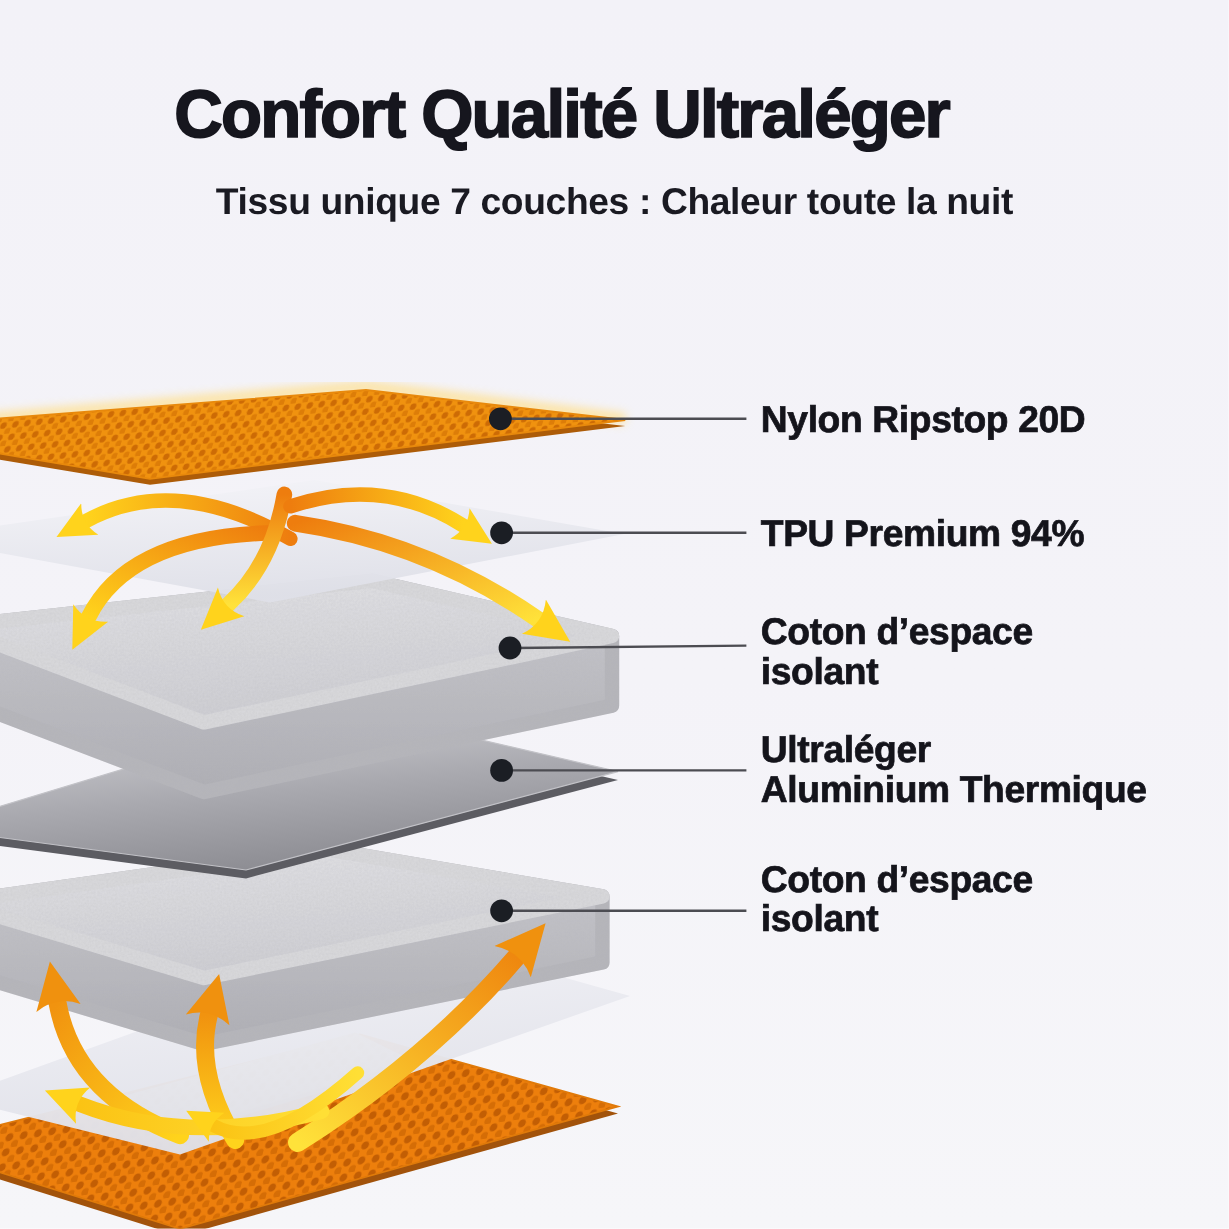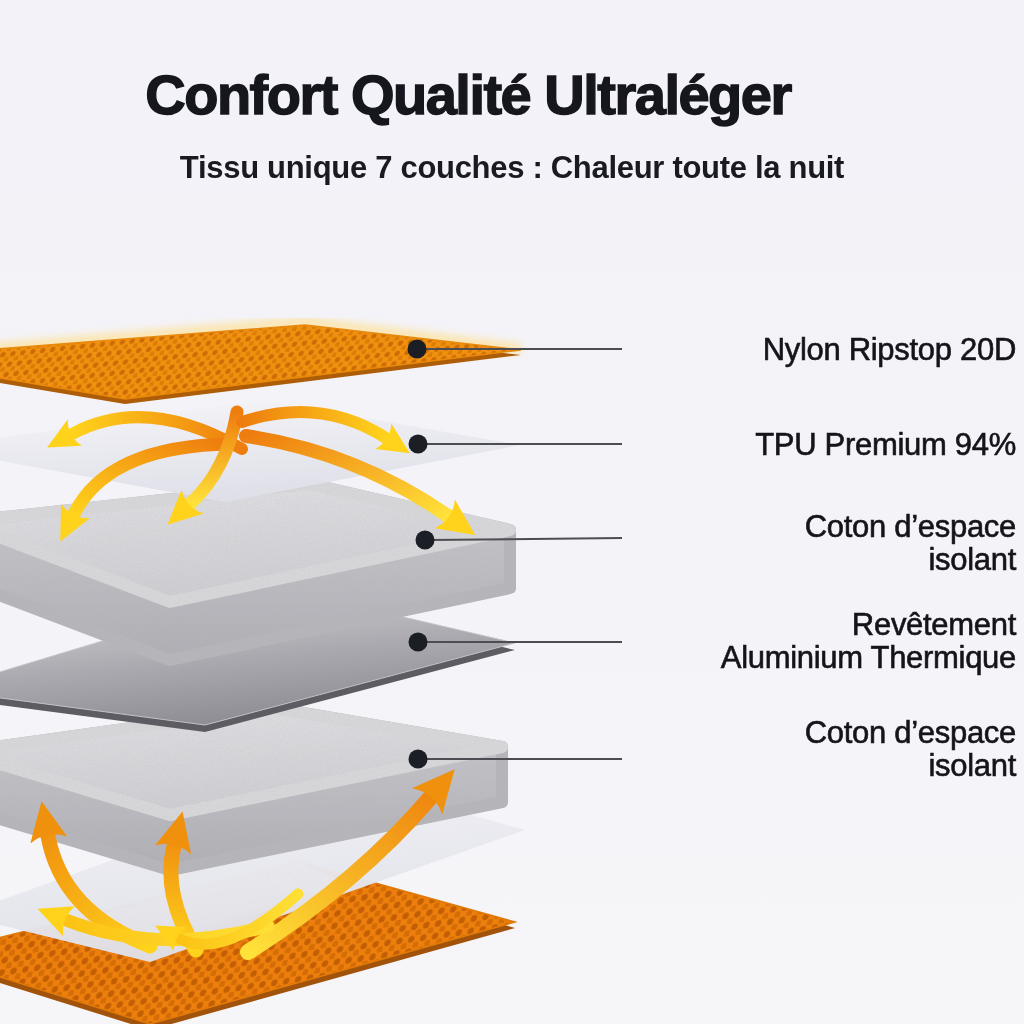--- a/index.html
+++ b/index.html
@@ -8,22 +8,22 @@
   .stage{position:relative;width:1024px;height:1024px;
          background:linear-gradient(180deg,#f3f2f8 0%,#f4f3f8 55%,#f6f6f9 100%);}
   .hdr{position:absolute;top:0;left:0;width:1024px;text-align:center;}
   .title{margin:0;position:absolute;top:64px;left:0;width:936px;
          font-size:56px;line-height:1.1;font-weight:bold;color:#16161e;
          letter-spacing:-1.5px;-webkit-text-stroke:1.4px #16161e;}
   .subtitle{margin:0;position:absolute;top:150px;left:0;width:1024px;
          font-size:31px;font-weight:600;color:#1a1a22;letter-spacing:-0.3px;}
   svg.diagram{position:absolute;top:0;left:0;}
   .layer-label{position:absolute;left:634px;width:382px;
-         font-size:31px;line-height:33px;font-weight:400;color:#14141b;
-         letter-spacing:-0.3px;white-space:pre-line;text-align:right;
+         font-size:31px;line-height:33px;font-weight:700;color:#14141b;
+         letter-spacing:-0.3px;white-space:pre-line;
          -webkit-text-stroke:0.6px #14141b;}
   #lab-0{top:333px}
   #lab-1{top:428px}
   #lab-2{top:510px}
   #lab-3{top:608px}
   #lab-4{top:716px}
 </style>
 </head>
 <body>
 
@@ -194,19 +194,19 @@
       <circle cx="418" cy="642" r="9.5"></circle>
       <circle cx="418" cy="759" r="9.5"></circle>
     </g>
   </svg>
 
   <div>
     <div class="layer-label" id="lab-0">Nylon Ripstop 20D</div>
     <div class="layer-label" id="lab-1">TPU Premium 94%</div>
     <div class="layer-label" id="lab-2">Coton d’espace
 isolant</div>
-    <div class="layer-label" id="lab-3">Revêtement
+    <div class="layer-label" id="lab-3">Ultraléger
 Aluminium Thermique</div>
     <div class="layer-label" id="lab-4">Coton d’espace
 isolant</div>
   </div>
 
 </div>
 
 </body></html>

